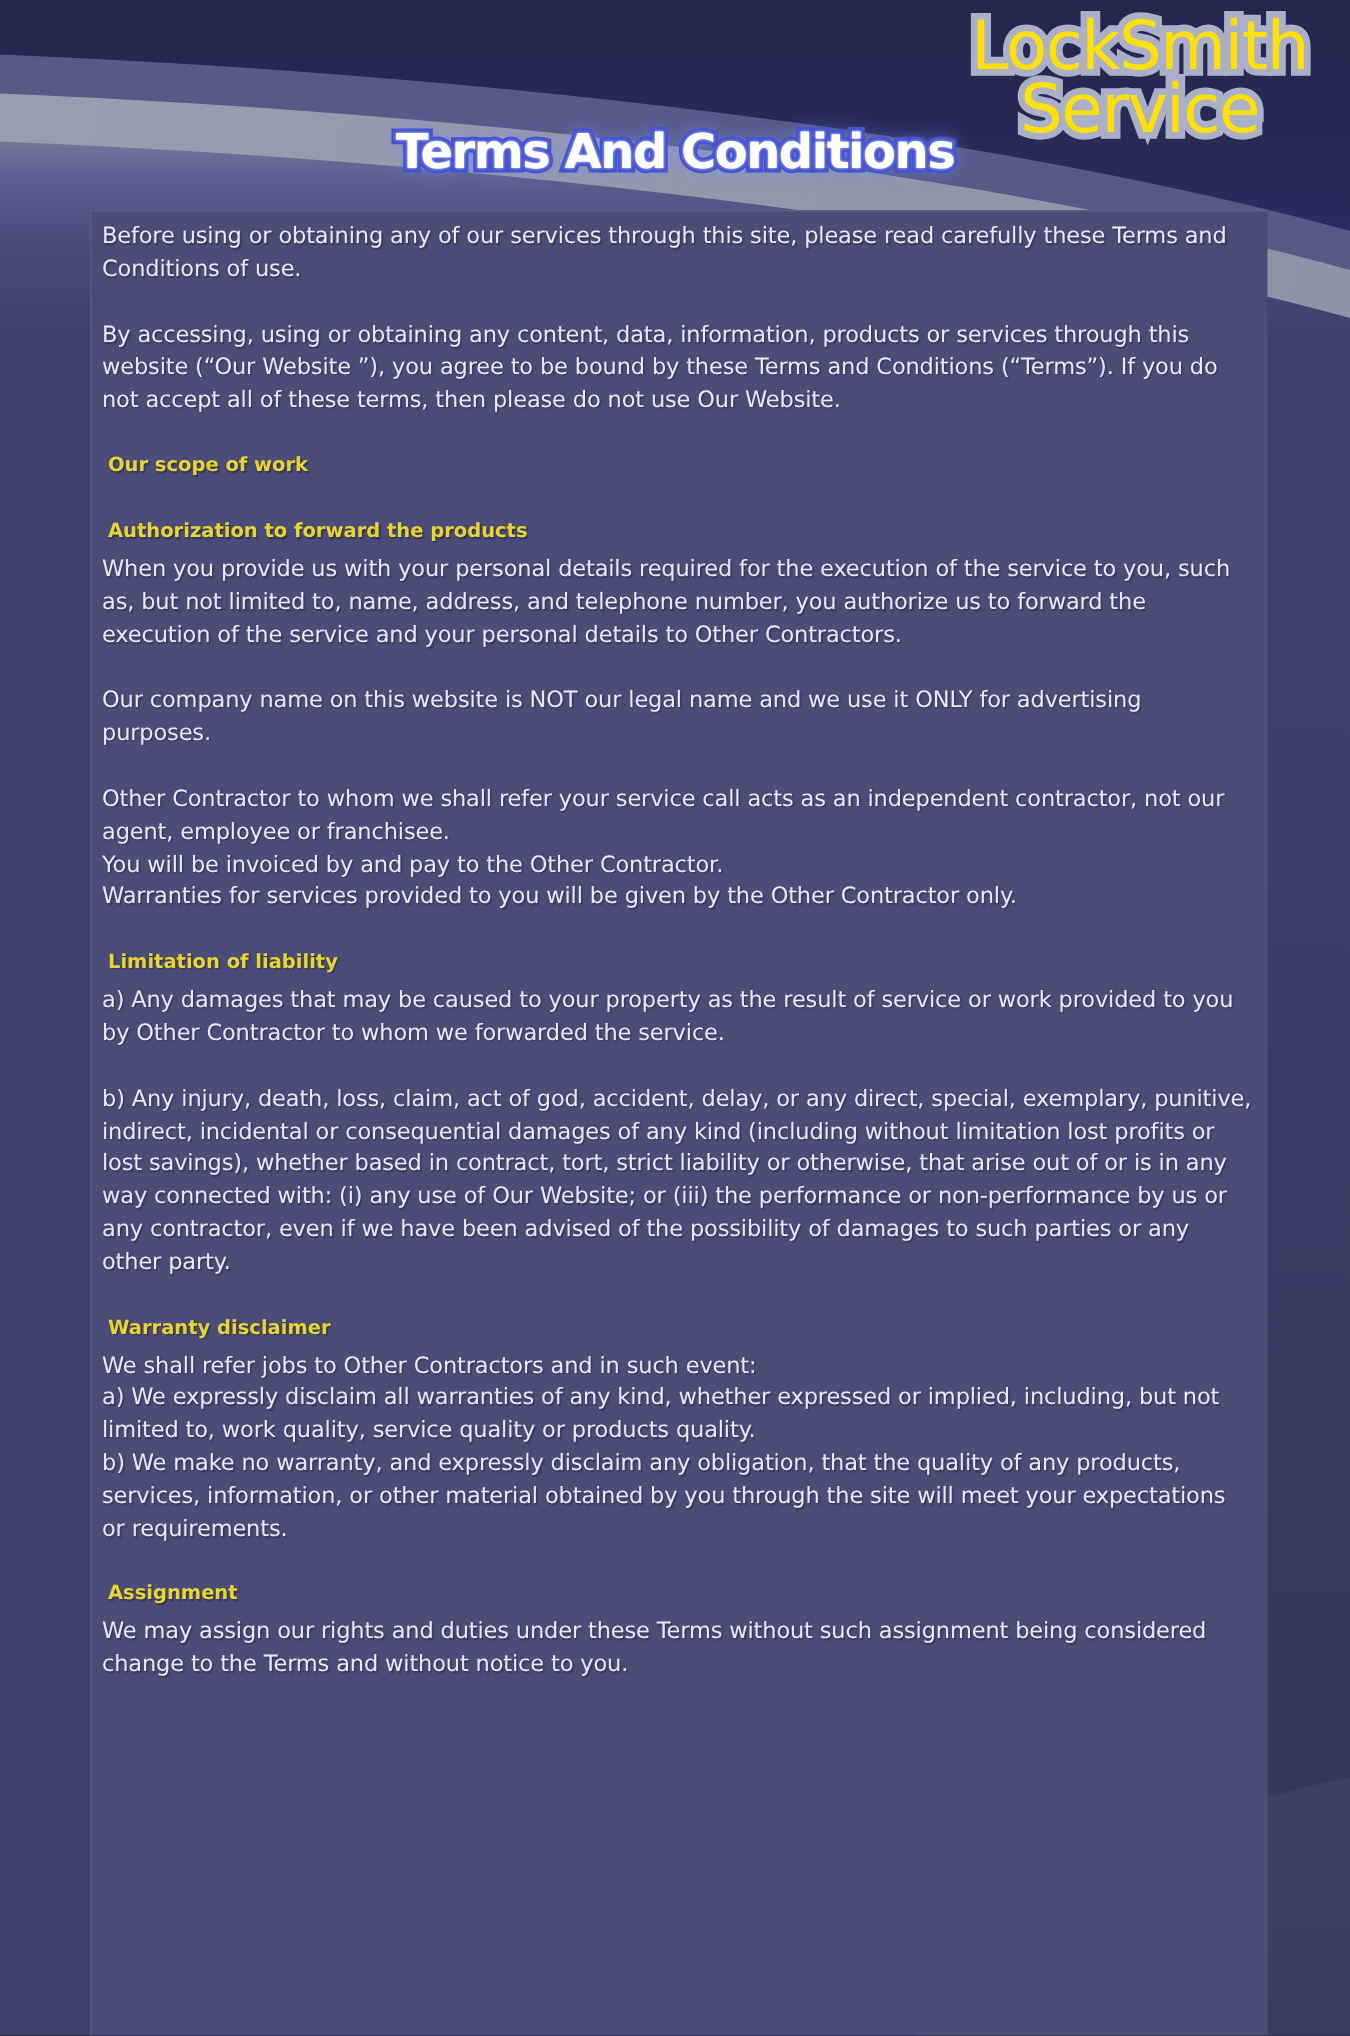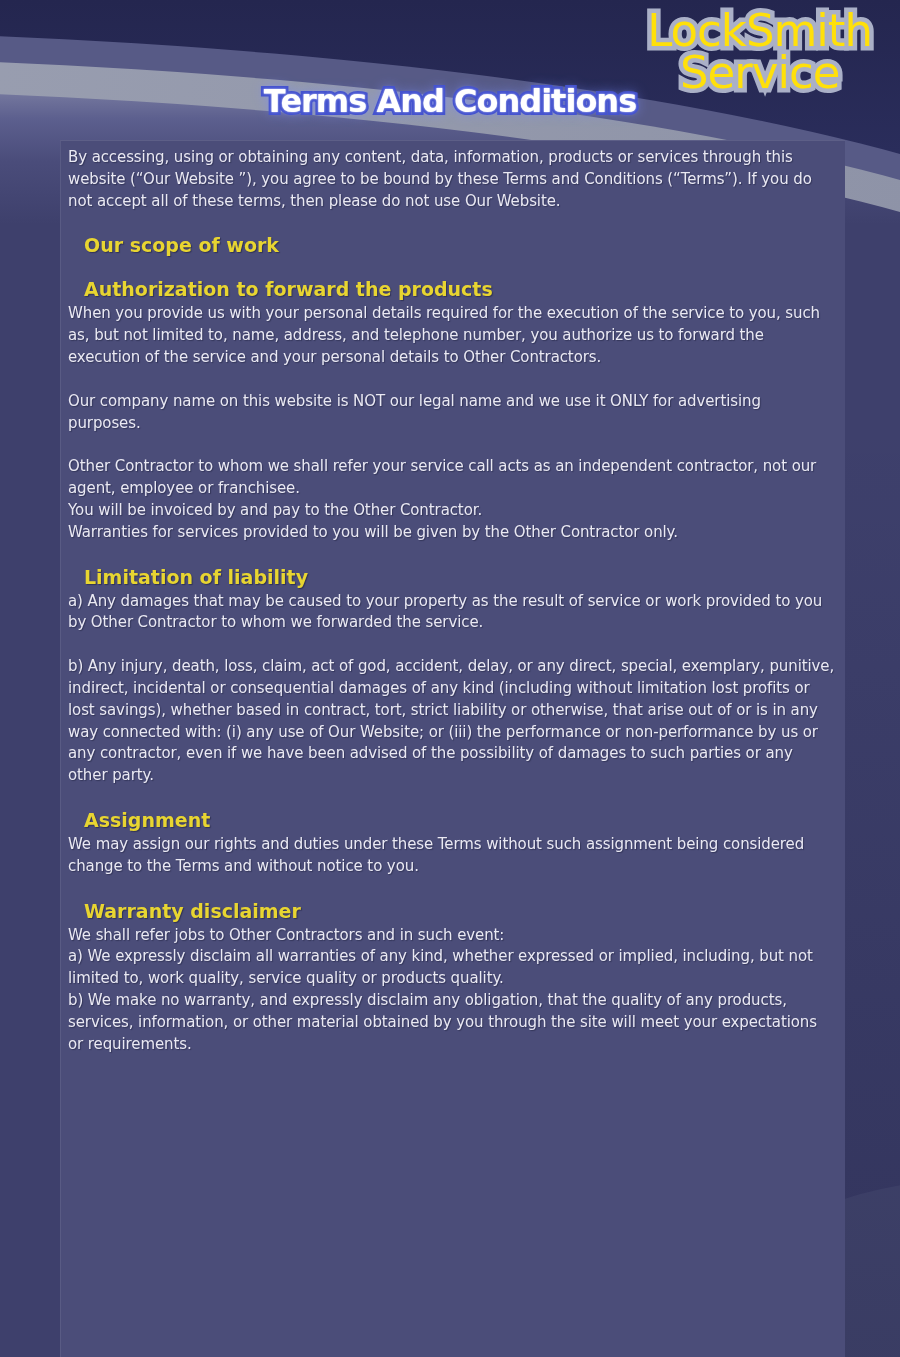--- a/index.html
+++ b/index.html
@@ -76,22 +76,22 @@
     background:var(--panel-bg,#4b4d79);
     border-top:1px solid rgba(255,255,255,.10);
     border-left:1px solid rgba(255,255,255,.08);
     color:var(--body-text,#eae9f3);
     font-size:15px;line-height:21.8px;letter-spacing:-.1px;
     text-shadow:1px 1px 1px rgba(18,20,45,.4);
   }
   .panel section{margin:0;}
   .panel p{margin:0 0 22px;white-space:pre-line;}
   .panel h2{
-    margin:22px 16px 3px;
-    font-size:19px;line-height:22px;font-weight:bold;letter-spacing:0;
+    margin:22px 4px 3px;
+    font-size:13px;line-height:22px;font-weight:bold;letter-spacing:0;
     color:var(--heading-yellow,#e8d531);
     text-shadow:1px 1px 1px rgba(18,20,45,.45);
   }
 </style>
 </head>
 <body>
 
 <div class="page">
   <div class="bg-navy"></div>
   <div class="arc arc-slate"></div>
@@ -111,20 +111,21 @@
     </span>
   </div>
 
   <h1 class="title">
     <span class="stroke">Terms And Conditions</span>
     <span class="fill">Terms And Conditions</span>
   </h1>
 
   <main class="panel" id="sections">
       <section>
+        <p>Before using or obtaining any of our services through this site, please read carefully these Terms and Conditions of use.</p>
         <p>By accessing, using or obtaining any content, data, information, products or services through this website (“Our Website ”), you agree to be bound by these Terms and Conditions (“Terms”). If you do not accept all of these terms, then please do not use Our Website.</p>
       </section>
       <section>
         <h2>Our scope of work</h2>
       </section>
       <section>
         <h2>Authorization to forward the products</h2>
         <p>When you provide us with your personal details required for the execution of the service to you, such as, but not limited to, name, address, and telephone number, you authorize us to forward the execution of the service and your personal details to Other Contractors.</p>
       </section>
       <section>
@@ -132,23 +133,23 @@
         <p>Other Contractor to whom we shall refer your service call acts as an independent contractor, not our agent, employee or franchisee.
 You will be invoiced by and pay to the Other Contractor.
 Warranties for services provided to you will be given by the Other Contractor only.</p>
       </section>
       <section>
         <h2>Limitation of liability</h2>
         <p>a) Any damages that may be caused to your property as the result of service or work provided to you by Other Contractor to whom we forwarded the service.</p>
         <p>b) Any injury, death, loss, claim, act of god, accident, delay, or any direct, special, exemplary, punitive, indirect, incidental or consequential damages of any kind (including without limitation lost profits or lost savings), whether based in contract, tort, strict liability or otherwise, that arise out of or is in any way connected with: (i) any use of Our Website; or (iii) the performance or non-performance by us or any contractor, even if we have been advised of the possibility of damages to such parties or any other party.</p>
       </section>
       <section>
-        <h2>Assignment</h2>
-        <p>We may assign our rights and duties under these Terms without such assignment being considered change to the Terms and without notice to you.</p>
-      </section>
-      <section>
         <h2>Warranty disclaimer</h2>
         <p>We shall refer jobs to Other Contractors and in such event:
 a) We expressly disclaim all warranties of any kind, whether expressed or implied, including, but not limited to, work quality, service quality or products quality.
 b) We make no warranty, and expressly disclaim any obligation, that the quality of any products, services, information, or other material obtained by you through the site will meet your expectations or requirements.</p>
       </section>
+      <section>
+        <h2>Assignment</h2>
+        <p>We may assign our rights and duties under these Terms without such assignment being considered change to the Terms and without notice to you.</p>
+      </section>
     </main>
 </div>
 
 </body></html>

